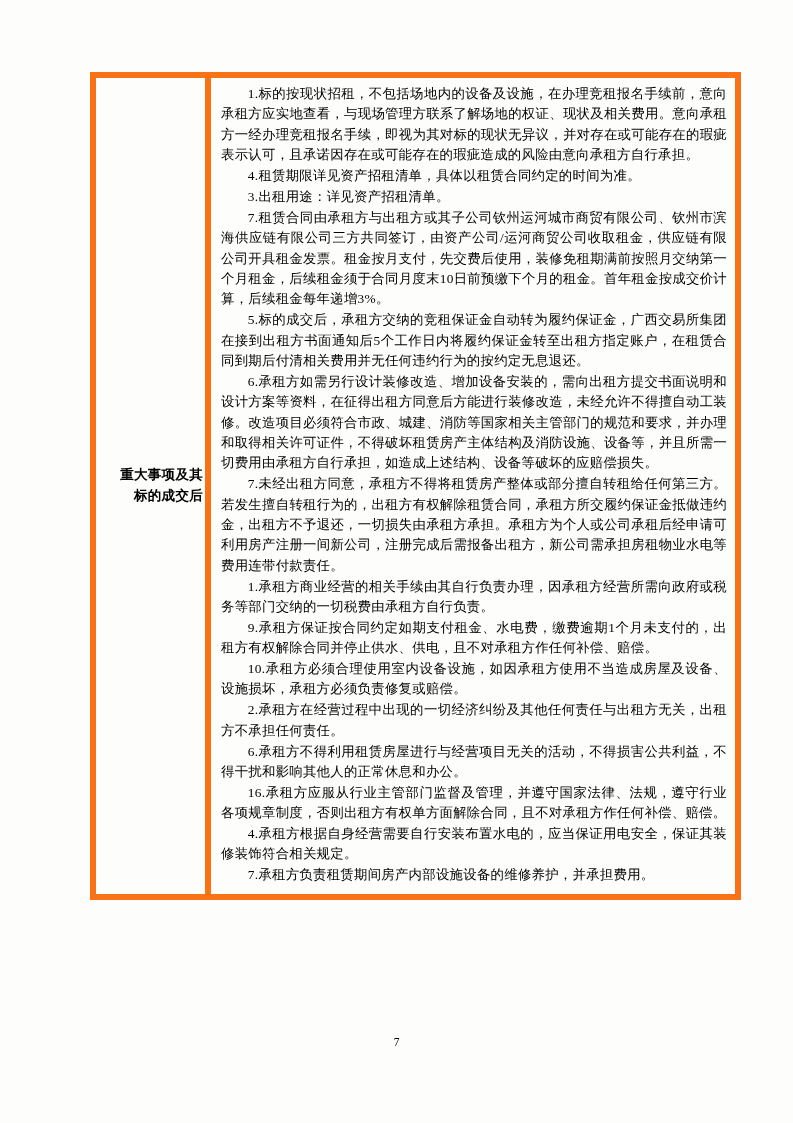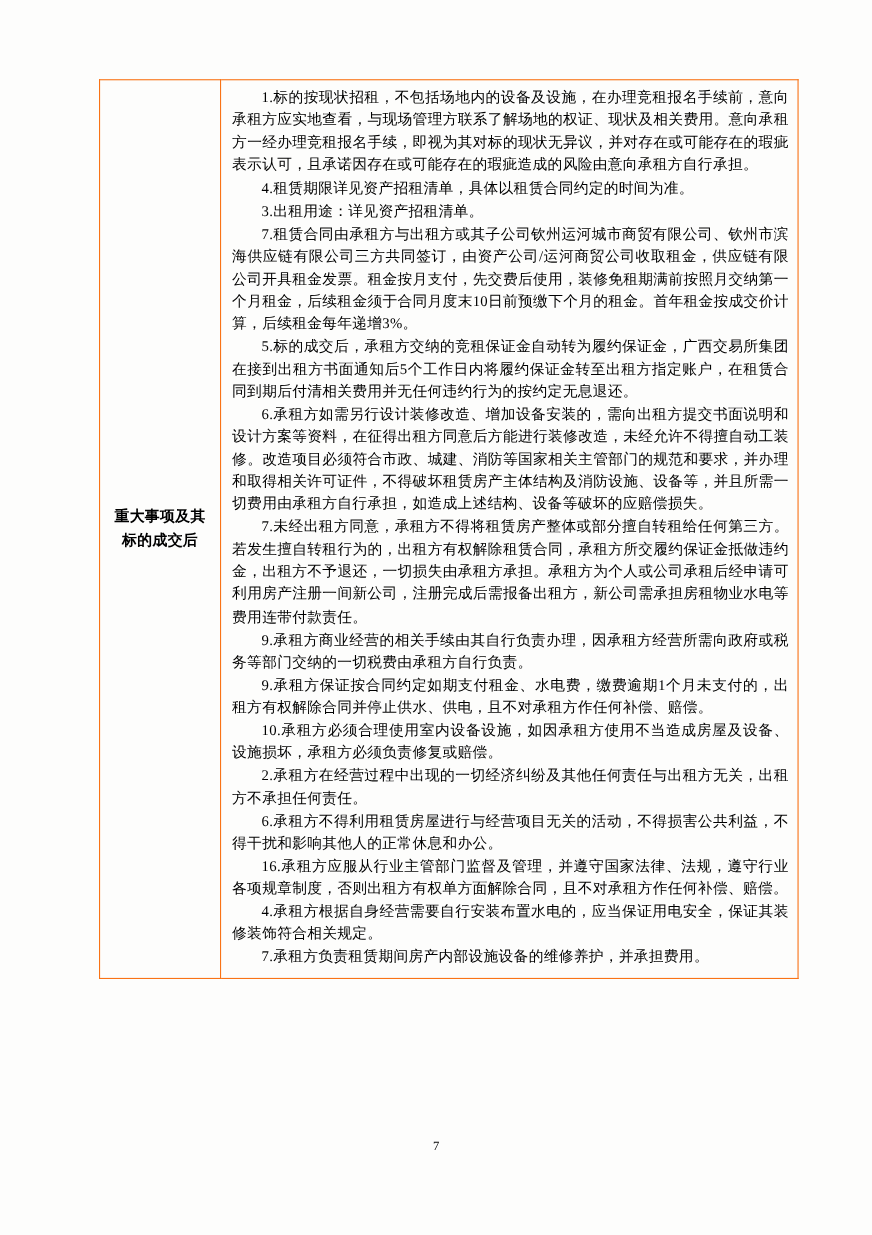--- a/index.html
+++ b/index.html
@@ -26,27 +26,27 @@
   }
   .doc-table {
     position: absolute;
     left: 90px;
     top: 72px;
     width: 613px;
     border-collapse: collapse;
     table-layout: fixed;
   }
   .doc-table td {
-    border: 1px solid #f97316;
+    border: 6px solid #f97316;
     vertical-align: middle;
     padding: 0;
   }
   td.label-cell {
     width: 105px;
-    text-align: center;
+    text-align: right;
     font-size: 13.5px;
     line-height: 1.55;
     font-weight: bold;
     letter-spacing: 0.3px;
     padding: 4px 2px;
   }
   td.content-cell {
     width: 506px;
     vertical-align: top;
     padding: 6px 8px 8px 10px;
@@ -84,21 +84,21 @@
         <span class="label-line">标的成交后</span>
       </td>
       <td class="content-cell">
         <p class="clause">1.标的按现状招租，不包括场地内的设备及设施，在办理竞租报名手续前，意向承租方应实地查看，与现场管理方联系了解场地的权证、现状及相关费用。意向承租方一经办理竞租报名手续，即视为其对标的现状无异议，并对存在或可能存在的瑕疵表示认可，且承诺因存在或可能存在的瑕疵造成的风险由意向承租方自行承担。</p>
         <p class="clause">4.租赁期限详见资产招租清单，具体以租赁合同约定的时间为准。</p>
         <p class="clause">3.出租用途：详见资产招租清单。</p>
         <p class="clause">7.租赁合同由承租方与出租方或其子公司钦州运河城市商贸有限公司、钦州市滨海供应链有限公司三方共同签订，由资产公司/运河商贸公司收取租金，供应链有限公司开具租金发票。租金按月支付，先交费后使用，装修免租期满前按照月交纳第一个月租金，后续租金须于合同月度末10日前预缴下个月的租金。首年租金按成交价计算，后续租金每年递增3%。</p>
         <p class="clause">5.标的成交后，承租方交纳的竞租保证金自动转为履约保证金，广西交易所集团在接到出租方书面通知后5个工作日内将履约保证金转至出租方指定账户，在租赁合同到期后付清相关费用并无任何违约行为的按约定无息退还。</p>
         <p class="clause">6.承租方如需另行设计装修改造、增加设备安装的，需向出租方提交书面说明和设计方案等资料，在征得出租方同意后方能进行装修改造，未经允许不得擅自动工装修。改造项目必须符合市政、城建、消防等国家相关主管部门的规范和要求，并办理和取得相关许可证件，不得破坏租赁房产主体结构及消防设施、设备等，并且所需一切费用由承租方自行承担，如造成上述结构、设备等破坏的应赔偿损失。</p>
         <p class="clause">7.未经出租方同意，承租方不得将租赁房产整体或部分擅自转租给任何第三方。若发生擅自转租行为的，出租方有权解除租赁合同，承租方所交履约保证金抵做违约金，出租方不予退还，一切损失由承租方承担。承租方为个人或公司承租后经申请可利用房产注册一间新公司，注册完成后需报备出租方，新公司需承担房租物业水电等费用连带付款责任。</p>
-        <p class="clause">9.承租方商业经营的相关手续由其自行负责办理，因承租方经营所需向政府或税务等部门交纳的一切税费由承租方自行负责。</p>
+        <p class="clause">1.承租方商业经营的相关手续由其自行负责办理，因承租方经营所需向政府或税务等部门交纳的一切税费由承租方自行负责。</p>
         <p class="clause">9.承租方保证按合同约定如期支付租金、水电费，缴费逾期1个月未支付的，出租方有权解除合同并停止供水、供电，且不对承租方作任何补偿、赔偿。</p>
         <p class="clause">10.承租方必须合理使用室内设备设施，如因承租方使用不当造成房屋及设备、设施损坏，承租方必须负责修复或赔偿。</p>
         <p class="clause">2.承租方在经营过程中出现的一切经济纠纷及其他任何责任与出租方无关，出租方不承担任何责任。</p>
         <p class="clause">6.承租方不得利用租赁房屋进行与经营项目无关的活动，不得损害公共利益，不得干扰和影响其他人的正常休息和办公。</p>
         <p class="clause">16.承租方应服从行业主管部门监督及管理，并遵守国家法律、法规，遵守行业各项规章制度，否则出租方有权单方面解除合同，且不对承租方作任何补偿、赔偿。</p>
         <p class="clause">4.承租方根据自身经营需要自行安装布置水电的，应当保证用电安全，保证其装修装饰符合相关规定。</p>
         <p class="clause">7.承租方负责租赁期间房产内部设施设备的维修养护，并承担费用。</p>
       </td>
     </tr>
   </tbody>

